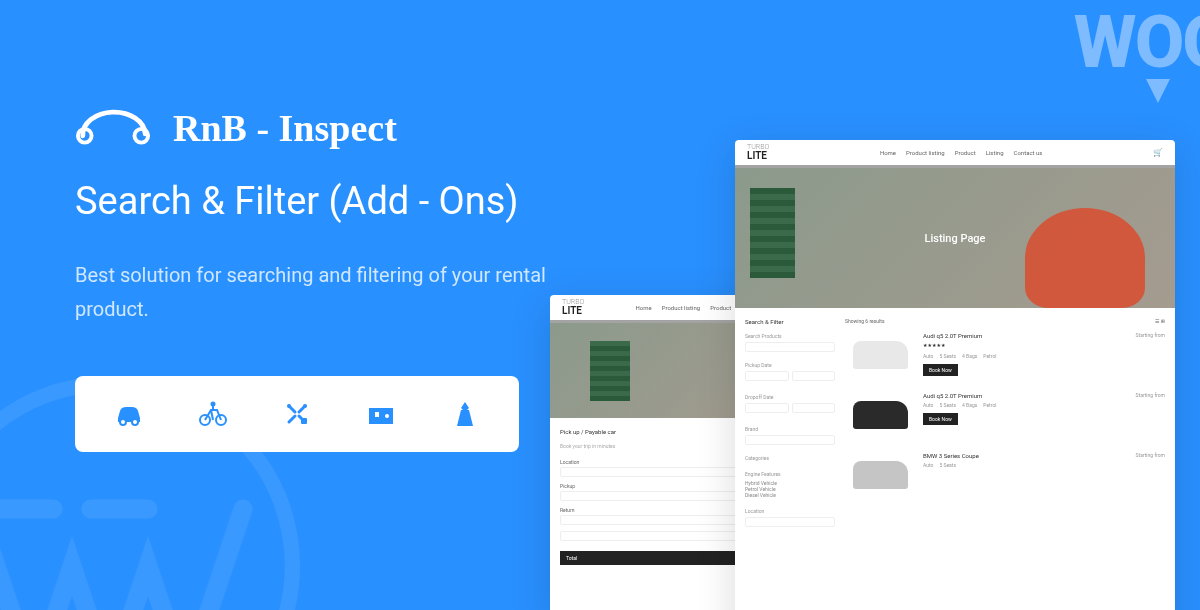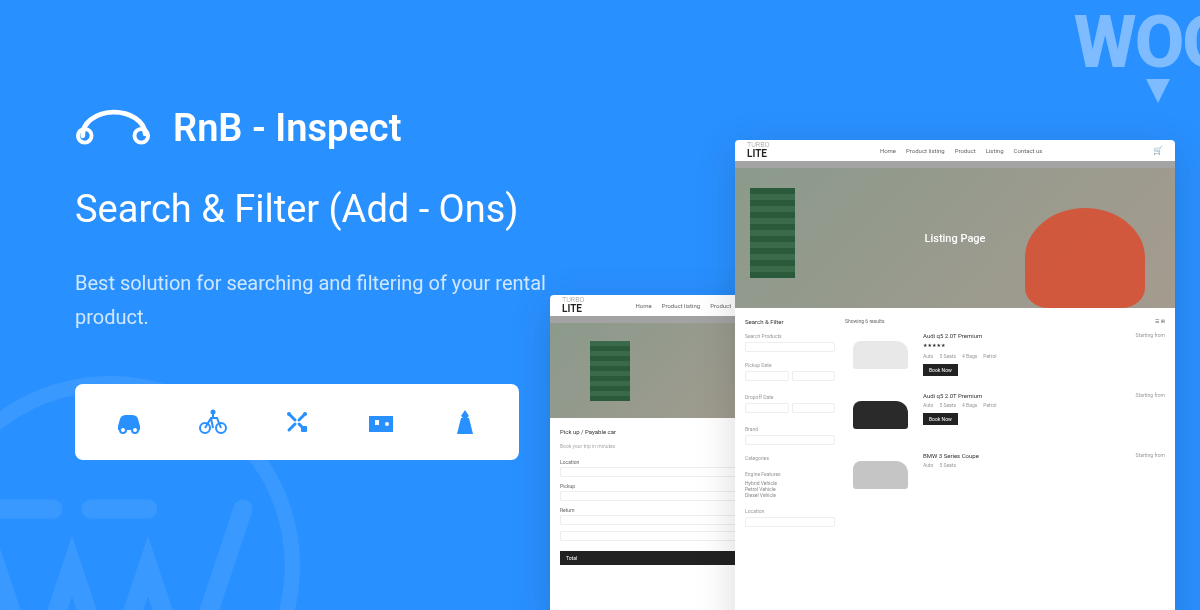--- a/index.html
+++ b/index.html
@@ -61,21 +61,22 @@
       position: absolute;
       left: 75px;
       top: 105px;
       z-index: 10;
     }
     
     .logo-row {
       display: flex;
       align-items: center;
       gap: 20px;
-      margin-bottom: 36px;
+      margin-bottom: 28px;
+      font-family: Liberation Serif, serif;
     }
     
     .car-logo svg {
       width: 78px;
       height: 42px;
     }
     
     .product-name {
       color: #ffffff;
       font-size: 38px;
@@ -142,21 +143,21 @@
       width: 440px;
       height: 500px;
     }
     
     .ss-header {
       height: 28px;
       display: flex;
       align-items: center;
       padding: 0 12px;
       justify-content: space-between;
-      border-bottom: 7px solid #a3a3a3;
+      border-bottom: 3px solid #a3a3a3;
     }
     
     .ss-brand {
       font-size: 10px;
       font-weight: 600;
       color: #222;
       line-height: 1;
     }
     
     .ss-brand .thin {

